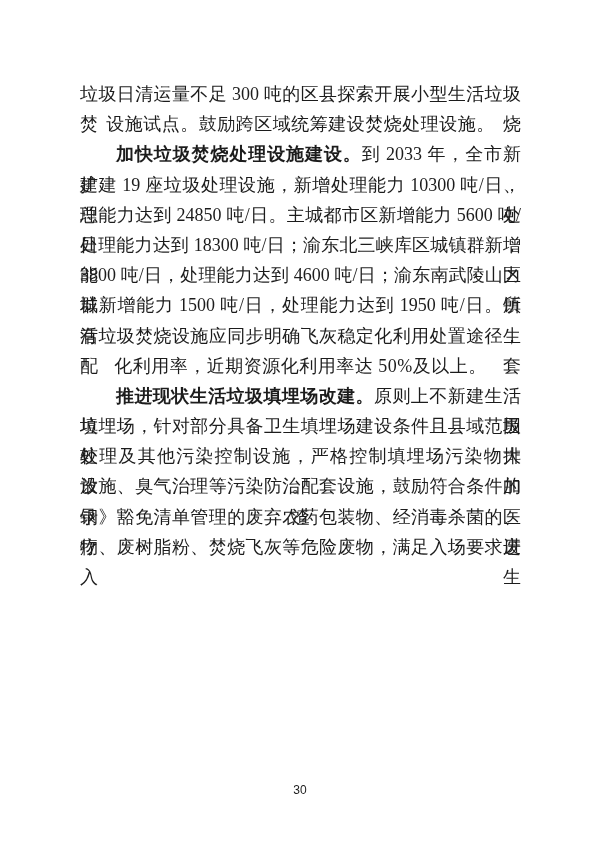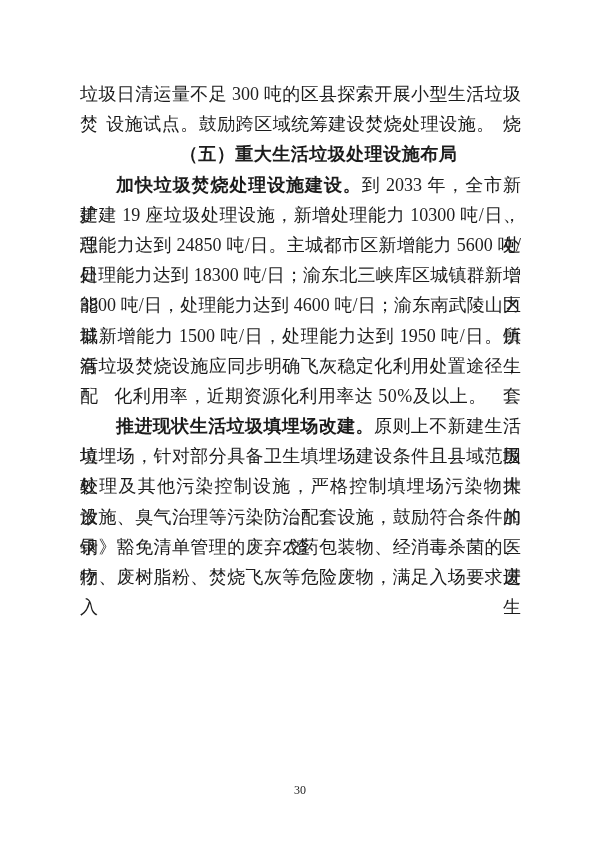--- a/index.html
+++ b/index.html
@@ -46,31 +46,30 @@
     text-indent: 2em;
   }
   .page-number {
     position: absolute;
     left: 0;
     right: 0;
     top: 783px;
     text-align: center;
     font-size: 12px;
     color: var(--text-color);
-    font-family: Liberation Serif, serif;
+    font-family: Liberation Sans, sans-serif;
   }
 </style>
 </head>
 <body>
 
 <div class="page">
   <div class="text-block" id="doc-body">
       <div class="line fill"><span class="seg">垃圾日清运量不足 300 吨的区县探索开展小型生活垃圾焚烧</span></div>
       <div class="line"><span class="seg">设施试点。鼓励跨区域统筹建设焚烧处理设施。</span></div>
-      <div class="line indent"><span class="seg bold">（五）重大生活垃圾处理设施布局</span></div>
       <div class="line indent fill"><span class="seg bold">加快垃圾焚烧处理设施建设。</span><span class="seg">到 2033 年，全市新建、</span></div>
       <div class="line fill"><span class="seg">扩建 19 座垃圾处理设施，新增处理能力 10300 吨/日，总处</span></div>
       <div class="line fill"><span class="seg">理能力达到 24850 吨/日。主城都市区新增能力 5600 吨/日，</span></div>
       <div class="line fill"><span class="seg">处理能力达到 18300 吨/日；渝东北三峡库区城镇群新增能力</span></div>
       <div class="line fill"><span class="seg">3800 吨/日，处理能力达到 4600 吨/日；渝东南武陵山区城镇</span></div>
       <div class="line fill"><span class="seg">群新增能力 1500 吨/日，处理能力达到 1950 吨/日。所有生</span></div>
       <div class="line fill"><span class="seg">活垃圾焚烧设施应同步明确飞灰稳定化利用处置途径，配套</span></div>
       <div class="line"><span class="seg">化利用率，近期资源化利用率达 50%及以上。</span></div>
       <div class="line indent fill"><span class="seg bold">推进现状生活垃圾填埋场改建。</span><span class="seg">原则上不新建生活垃圾</span></div>
       <div class="line fill"><span class="seg">填埋场，针对部分具备卫生填埋场建设条件且县域范围较大</span></div>

